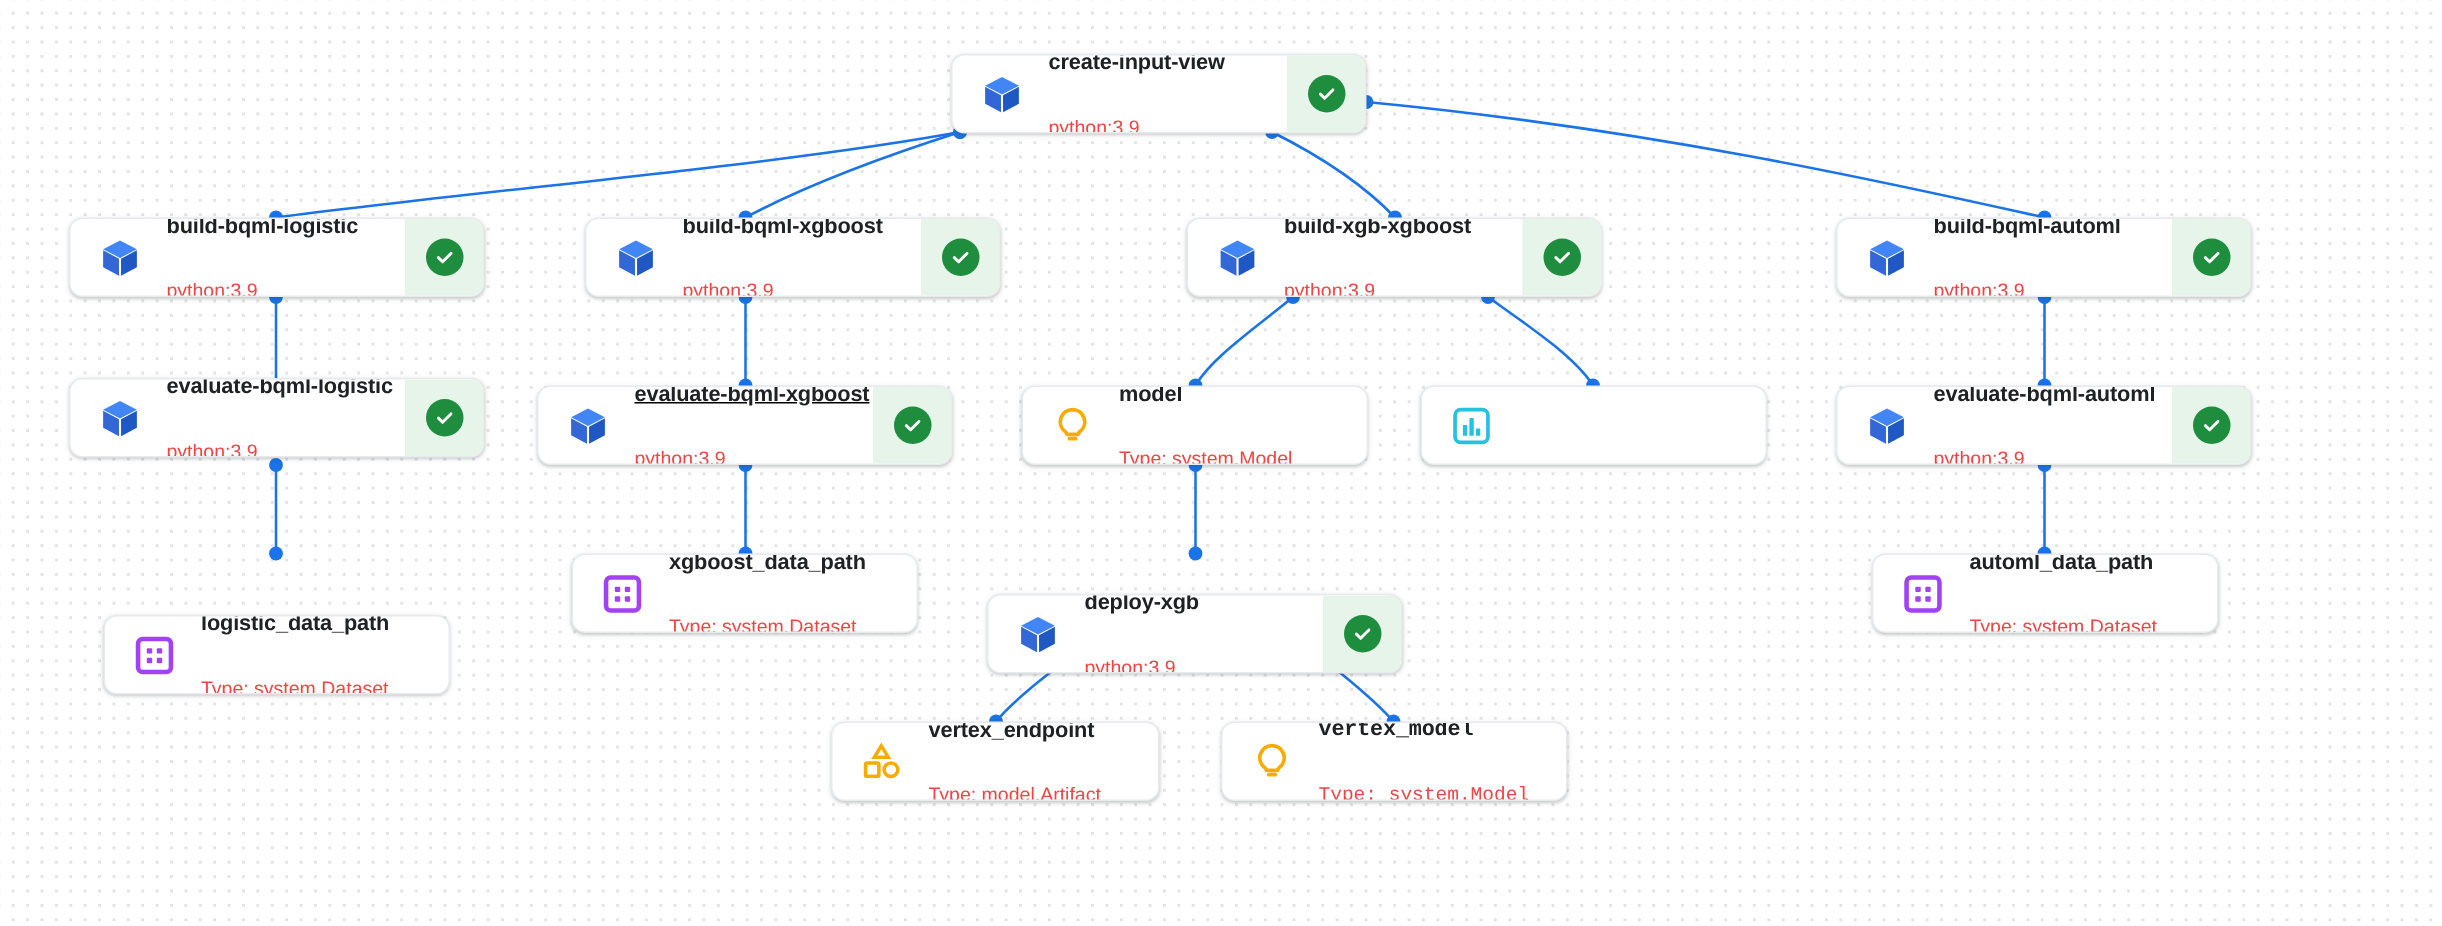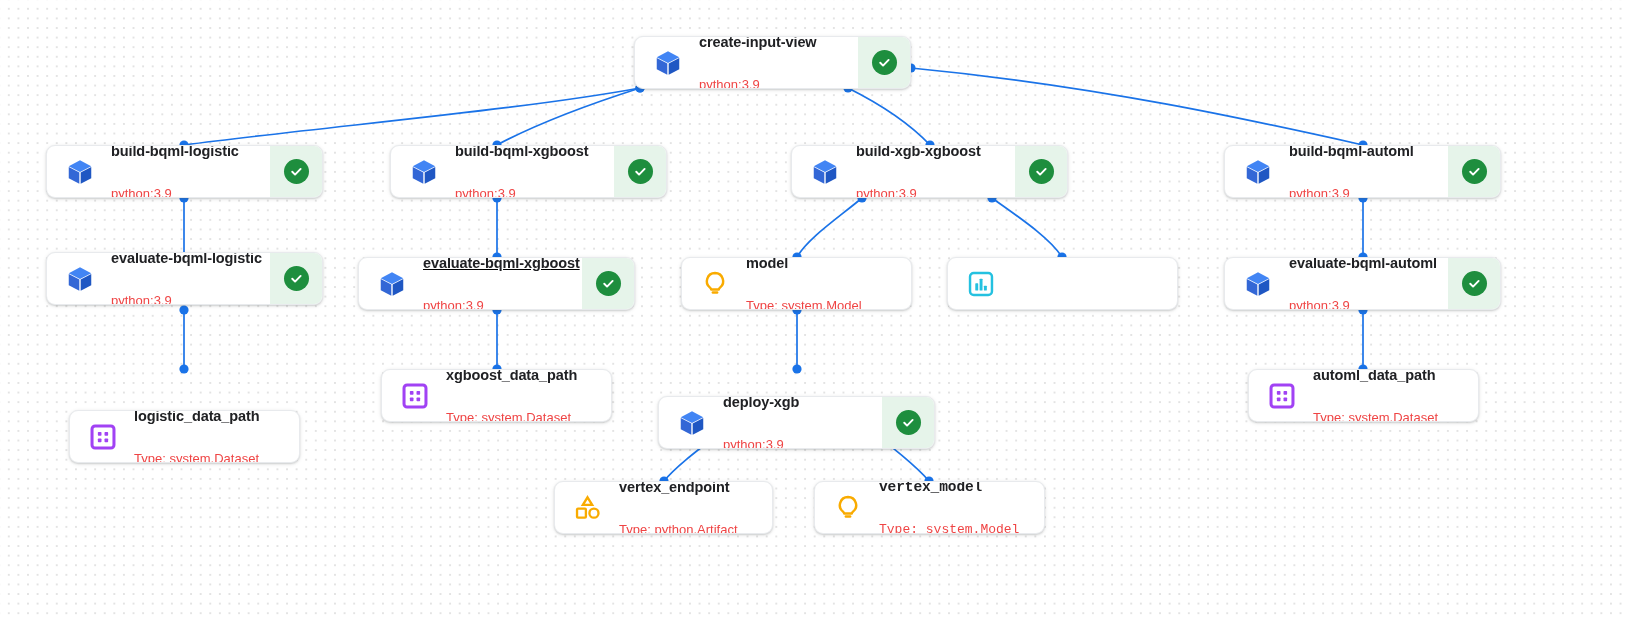--- a/index.html
+++ b/index.html
@@ -439,21 +439,21 @@
         <div class="node-body">
           <div class="node-icon">
             <svg width="28" height="28" viewBox="0 0 24 24">
       <path d="M11.6 2.8 L15.6 9.3 L7.6 9.3 Z" fill="none" stroke="#f9ab00" stroke-width="2"></path>
       <rect x="2.6" y="12.6" width="7.6" height="7.6" rx="0.8" fill="none" stroke="#f9ab00" stroke-width="2"></rect>
       <circle cx="17.1" cy="16.4" r="3.9" fill="none" stroke="#f9ab00" stroke-width="2"></circle>
     </svg>
           </div>
           <div class="node-text">
             <div class="node-title">vertex_endpoint</div>
-            <div class="node-sub">Type: python.Artifact</div>
+            <div class="node-sub">Type: model.Artifact</div>
           </div>
         </div>
       </div>
       <div class="node" style="left: 814px; top: 481px; width: 231px; height: 53px; font-family: Liberation Mono, monospace;">
         <div class="node-body">
           <div class="node-icon">
             <svg width="28" height="28" viewBox="0 0 24 24">
       <path d="M12 2.6a7 7 0 0 0-4.3 12.5c.6.5.95 1.05 1.05 1.65h6.5c.1-.6.45-1.15 1.05-1.65A7 7 0 0 0 12 2.6z" fill="none" stroke="#f9ab00" stroke-width="2.1" stroke-linejoin="round"></path>
       <rect x="9.1" y="18.2" width="5.8" height="2.1" rx="1.05" fill="#f9ab00"></rect>
     </svg>

